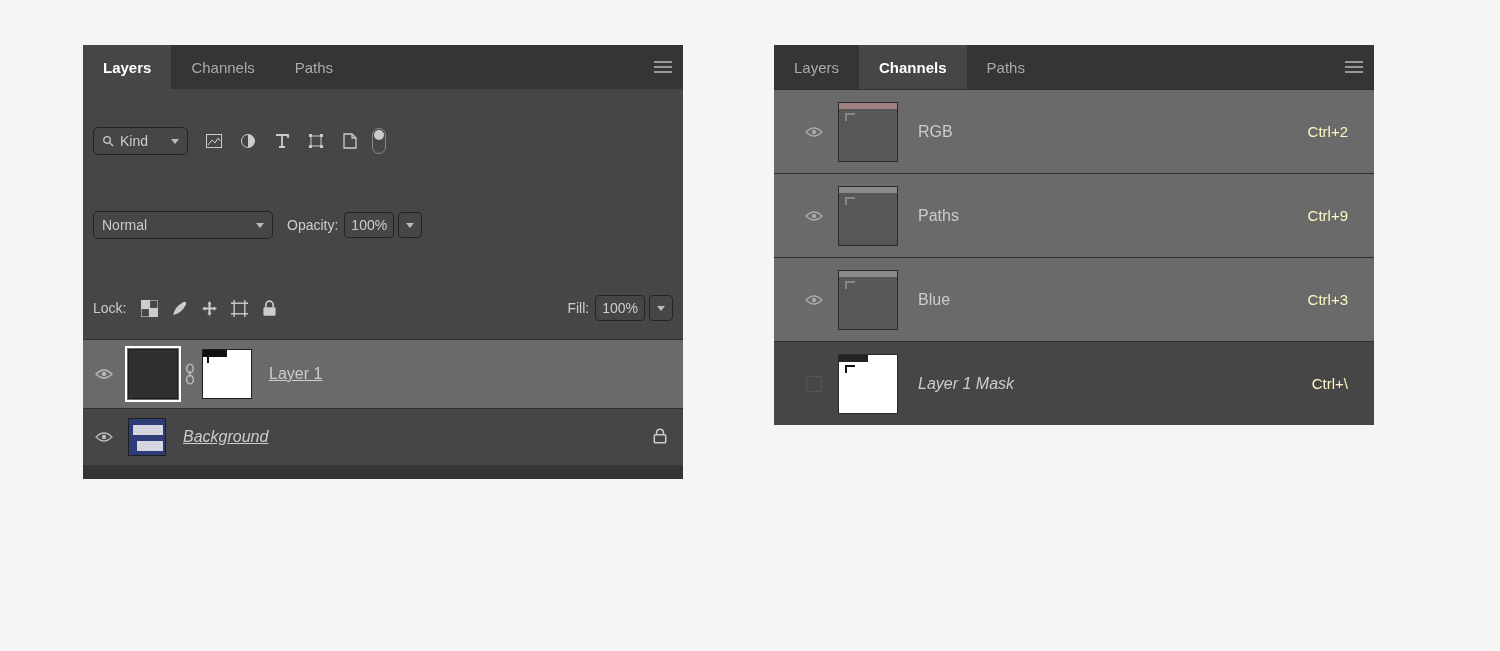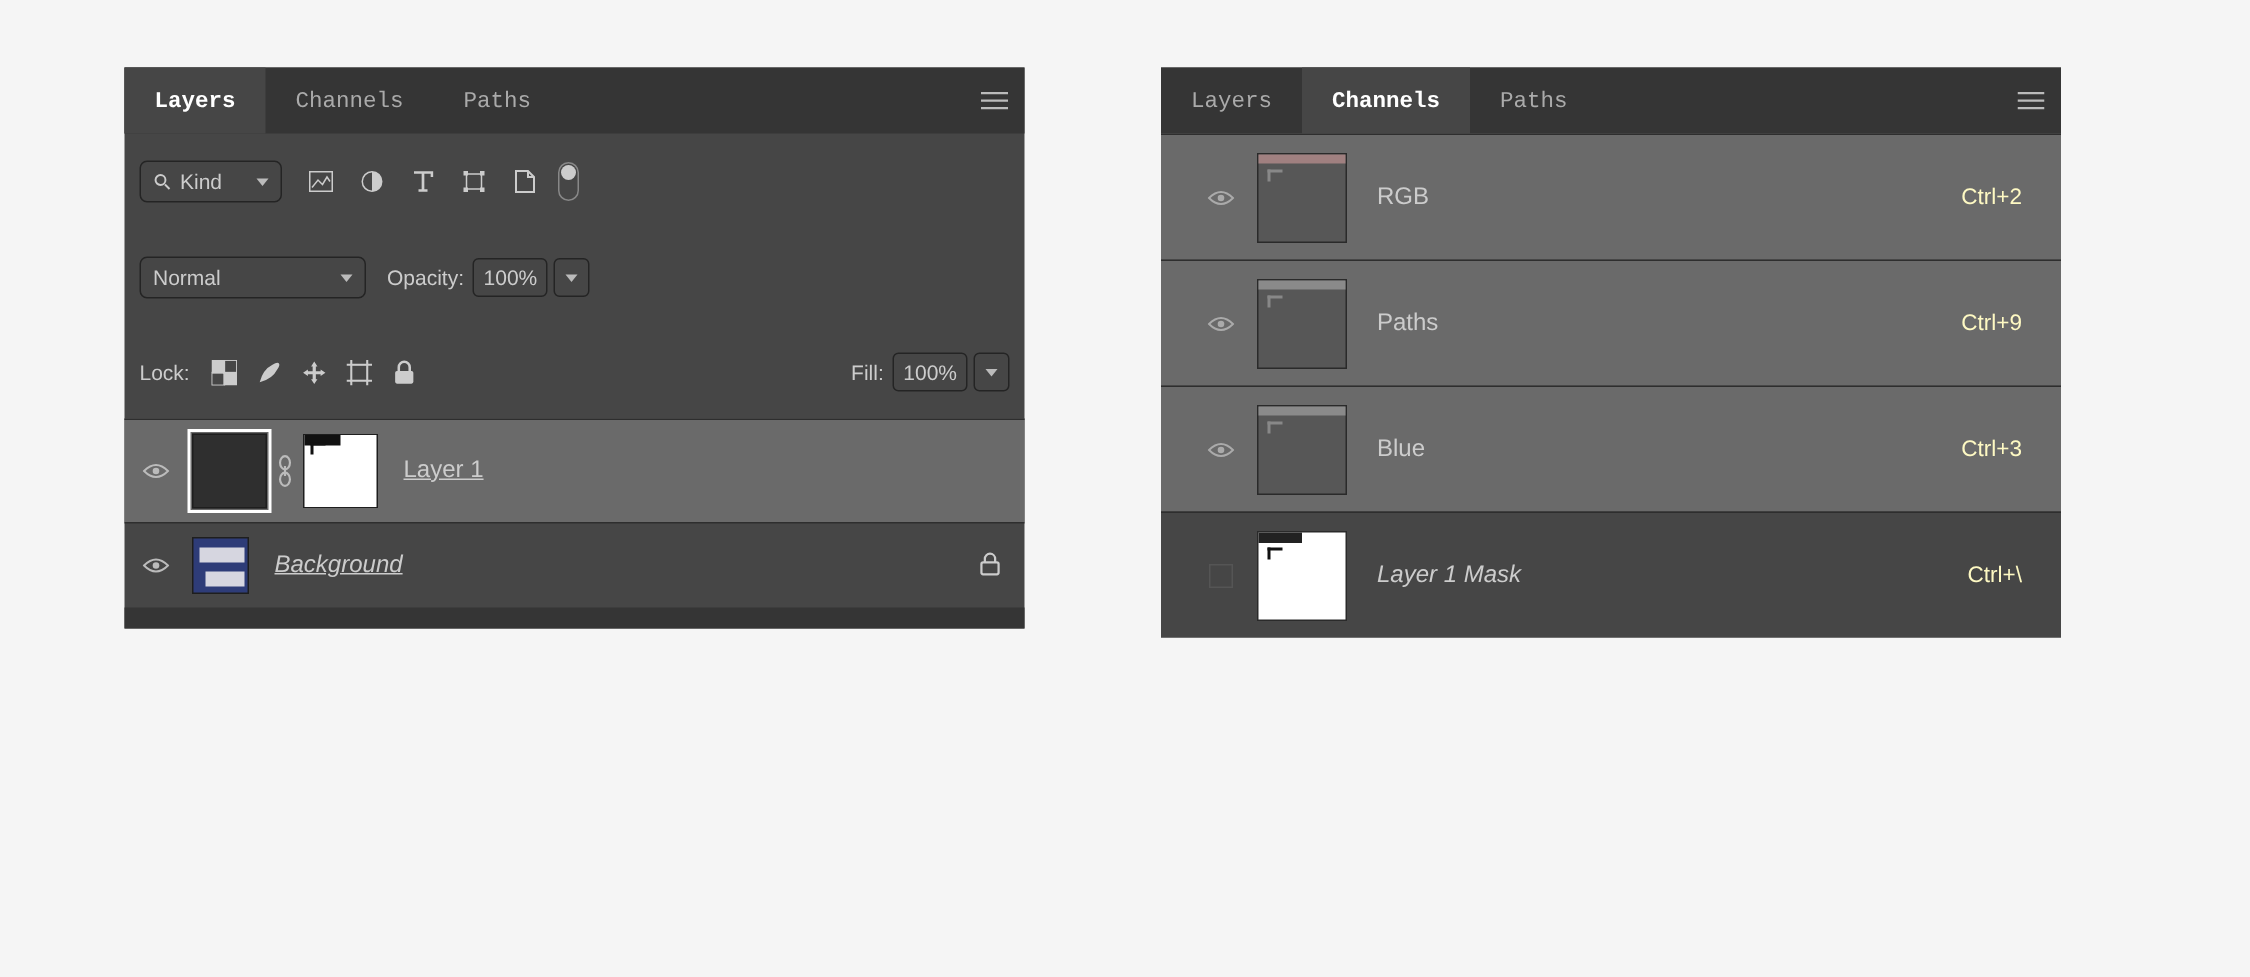--- a/index.html
+++ b/index.html
@@ -27,21 +27,20 @@
     padding: 0;
   }
   .tab {
     padding: 0 20px;
     height: 44px;
     display: flex;
     align-items: center;
     font-size: 15px;
     color: #aaaaaa;
     cursor: default;
-    font-family: Liberation Mono, monospace;
   }
   .tab.active {
     background: #464646;
     color: #ffffff;
     font-weight: 600;
   }
   .tabs .spacer { flex: 1; }
   .hamburger {
     width: 40px;
     height: 44px;
@@ -50,20 +49,21 @@
     justify-content: center;
     color: #bbbbbb;
   }
   .hamburger svg { width: 18px; height: 14px; }
 
   
   .row {
     display: flex;
     align-items: center;
     padding: 18px 10px;
+    margin-top: 20px;
   }
 
   
   .kind-select {
     display: flex;
     align-items: center;
     border: 1px solid #242424;
     border-radius: 5px;
     height: 28px;
     padding: 0 8px;
@@ -288,21 +288,21 @@
             <path d="M9 1v4h4" fill="none" stroke="currentColor" stroke-width="1.3"></path>
           </svg>
       </div>
       <div class="pill-slot">
         <div class="pill-knob"></div>
       </div>
     </div>
   </div>
 
   <div class="row">
-    <div class="select-box" style="width:151px;">
+    <div class="select-box" style="width:180px;">
       <span>Normal</span>
       <span class="chev-down"></span>
     </div>
     <span class="label-txt" style="margin-left:14px;">Opacity:</span>
     <div class="value-box">
       <span>100%</span>
     </div>
     <div class="chev-btn">
         <span class="chev-down"></span>
       </div>

